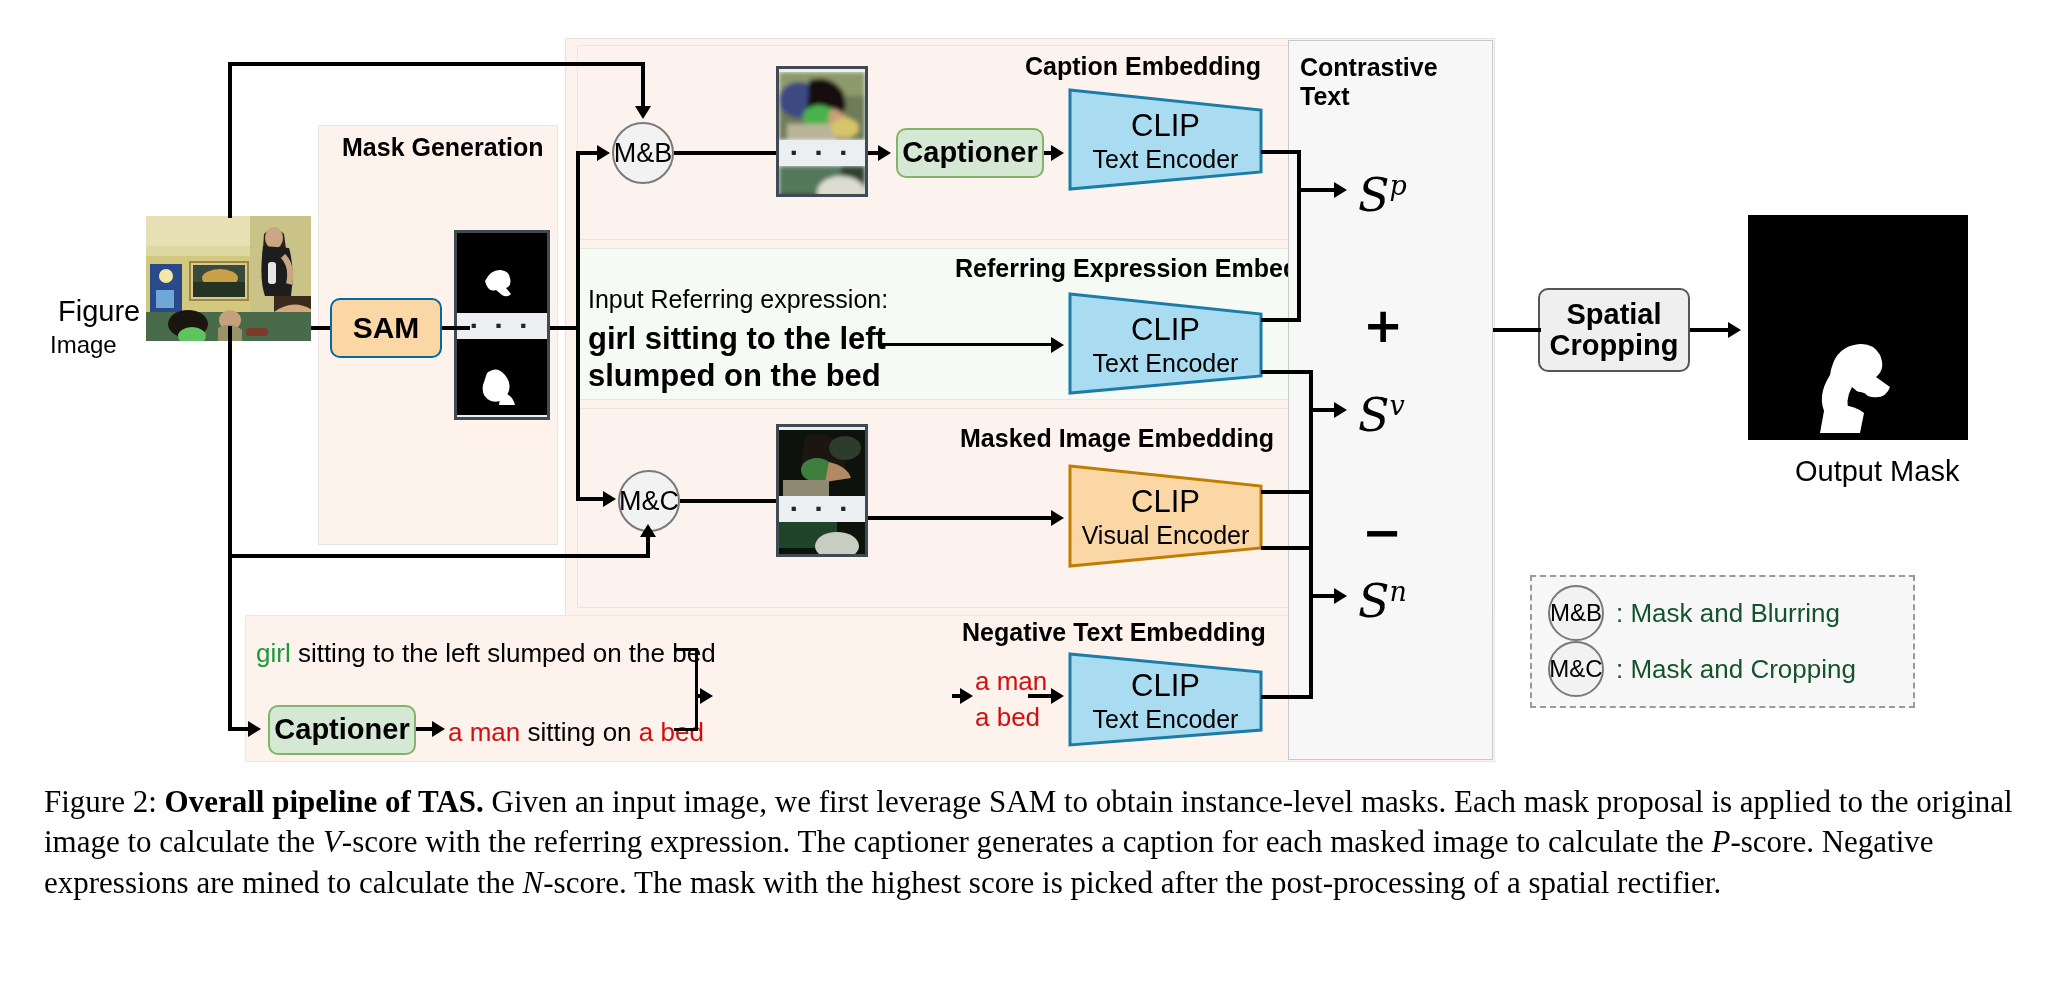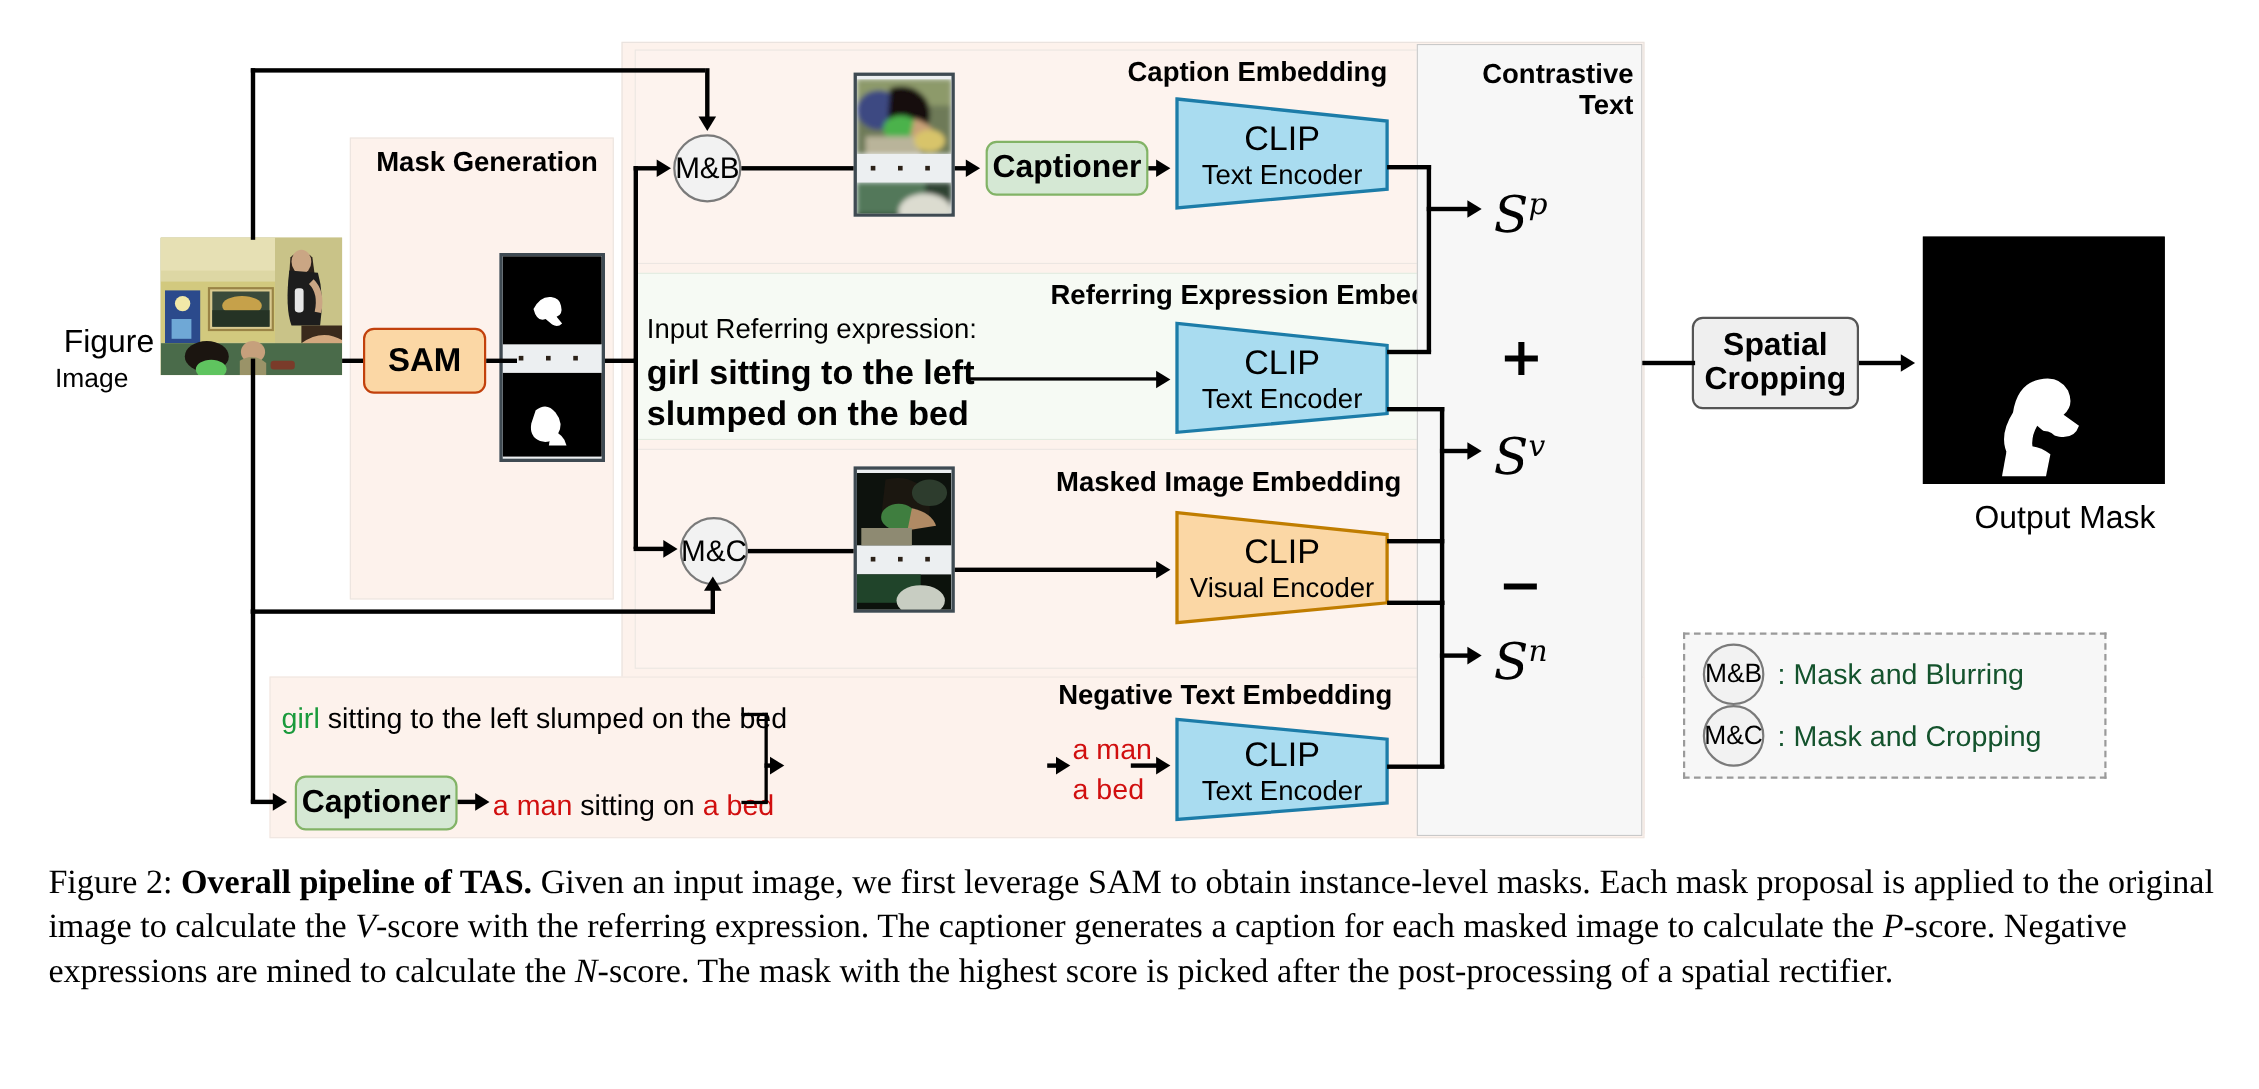--- a/index.html
+++ b/index.html
@@ -47,21 +47,21 @@
     border-radius: 10px;
     display: flex;
     align-items: center;
     justify-content: center;
     flex-direction: column;
     text-align: center;
     line-height: 1.08;
     font-weight: bold;
   }
   .rbox.green { background: #d5e8d4; border: 2px solid #82b366; }
-  .rbox.orange { background: #fbd7a5; border: 2px solid #c2410c; text-align: center; }
+  .rbox.orange { background: #fbd7a5; border: 2px solid #0369a1; text-align: center; }
   .rbox.grey { background: #efefef; border: 2px solid #555555; }
 
   
   .trap { position: absolute; }
   .trap svg { display: block; width: 100%; height: 100%; }
   .trap .tlabel {
     position: absolute;
     left: 0; right: 0;
     text-align: center;
     color: #000;
@@ -199,21 +199,21 @@
   <div class="panel bg-peach-soft" style="left:577px; top:408px; width:908px; height:200px;"></div>
   <div class="panel-title" style="left:960px; top:424px; font-size:25px;">Masked Image Embedding</div>
 
   <div class="panel" style="left:245px; top:615px; width:1250px; height:147px; background:#fdf2ec; border:1px solid #efe6e1;"></div>
   <div class="panel-title" style="left:962px; top:618px; font-size:25px;">Negative Text Embedding</div>
 
   <div class="panel" style="left:318px; top:125px; width:240px; height:420px; background:#fdf2ec; border:1px solid #ece4df;"></div>
   <div class="panel-title" style="left:342px; top:133px; font-size:25px;">Mask Generation</div>
 
   <div class="panel bg-grey" style="left:1288px; top:40px; width:205px; height:720px;"></div>
-  <div class="panel-title" style="left:1300px; top:53px; width:185px; text-align:right; font-size:25px; white-space:normal;">Contrastive Text</div>
+  <div class="panel-title" style="left:1300px; top:53px; width:185px; text-align:left; font-size:25px; white-space:normal;">Contrastive Text</div>
 
   <div class="plain" style="left:58px; top:295px; font-size:29px;">Figure</div>
   <div class="plain" style="left:50px; top:331px; font-size:24px;">Image</div>
 
   <div class="photo-input" style="left:146px; top:216px; width:165px; height:125px;">
     <svg width="165" height="125" viewBox="0 0 165 125" preserveAspectRatio="none">
       <rect x="0" y="0" width="165" height="125" fill="#cfc98a"></rect>
       <rect x="0" y="0" width="165" height="42" fill="#ddd7a4"></rect>
       <rect x="0" y="40" width="165" height="55" fill="#d2c97e"></rect>
       <rect x="0" y="0" width="110" height="30" fill="#e6e0b4"></rect>

